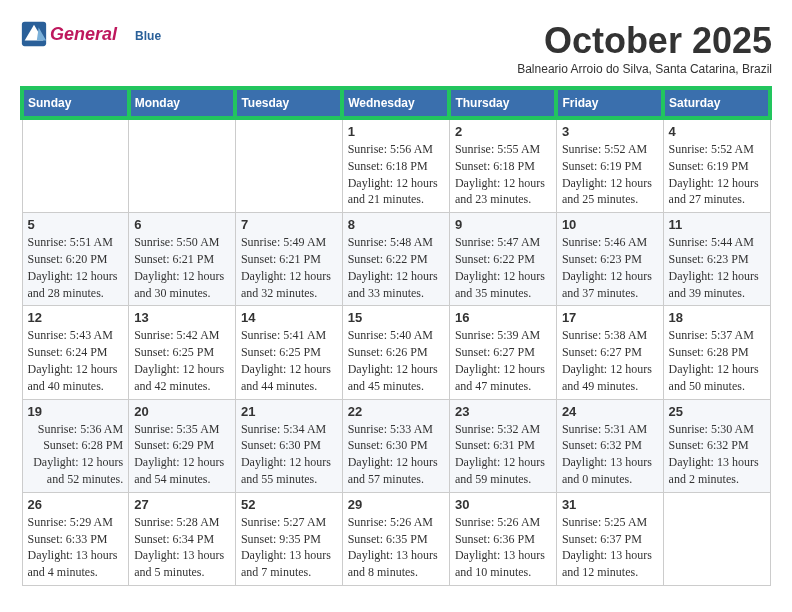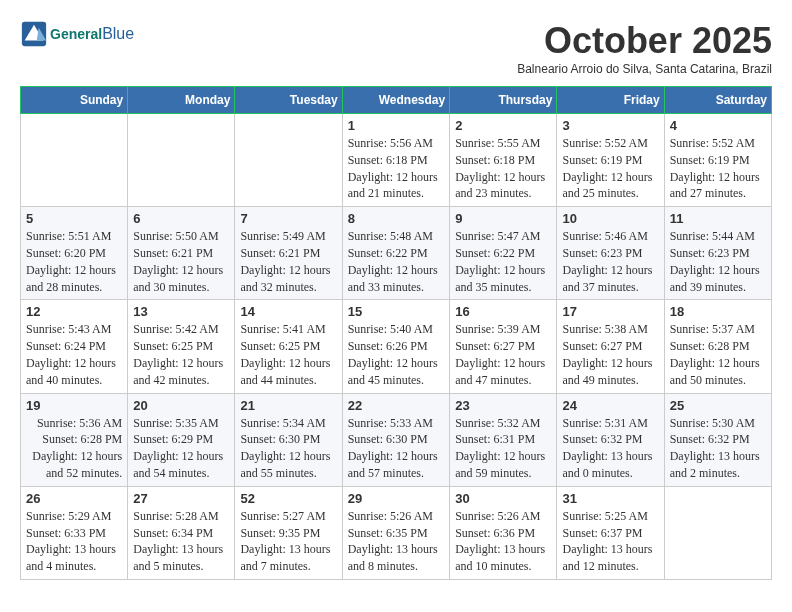--- a/index.html
+++ b/index.html
@@ -14,28 +14,30 @@
       display: flex;
       align-items: flex-start;
       justify-content: space-between;
       margin-bottom: 10px;
     }
     .logo-area {
       display: flex;
       align-items: center;
     }
     .logo-text-general {
-      font-size: 14px;
-      font-weight: bold;
-      color: #0f766e;
+      font-size: 18px;
+      font-weight: bold;
+      color: #be185d;
+      font-style: italic;
     }
     .logo-text-blue {
-      font-size: 16px;
-      font-weight: normal;
+      font-size: 12px;
+      font-weight: bold;
       color: #2a6099;
+      padding-left: 18px;
     }
     .logo-icon {
       width: 28px;
       height: 28px;
       margin-right: 2px;
     }
     .title-area {
       text-align: right;
     }
     .month-title {
@@ -50,24 +52,24 @@
     }
     .calendar-table {
       width: 100%;
       border-collapse: collapse;
       font-size: 11px;
     }
     .calendar-table thead tr th {
       background-color: #3a6fad;
       color: #fff;
       padding: 6px 4px;
-      text-align: right;
+      text-align: left;
       font-size: 12px;
       font-weight: bold;
-      border: 1px solid #22c55e;
+      border: 4px solid #22c55e;
     }
     .calendar-table tbody tr td {
       border: 1px solid #ccc;
       vertical-align: top;
       padding: 4px 5px;
       min-height: 70px;
       height: 80px;
       width: 108px;
       background: #fff;
     }

